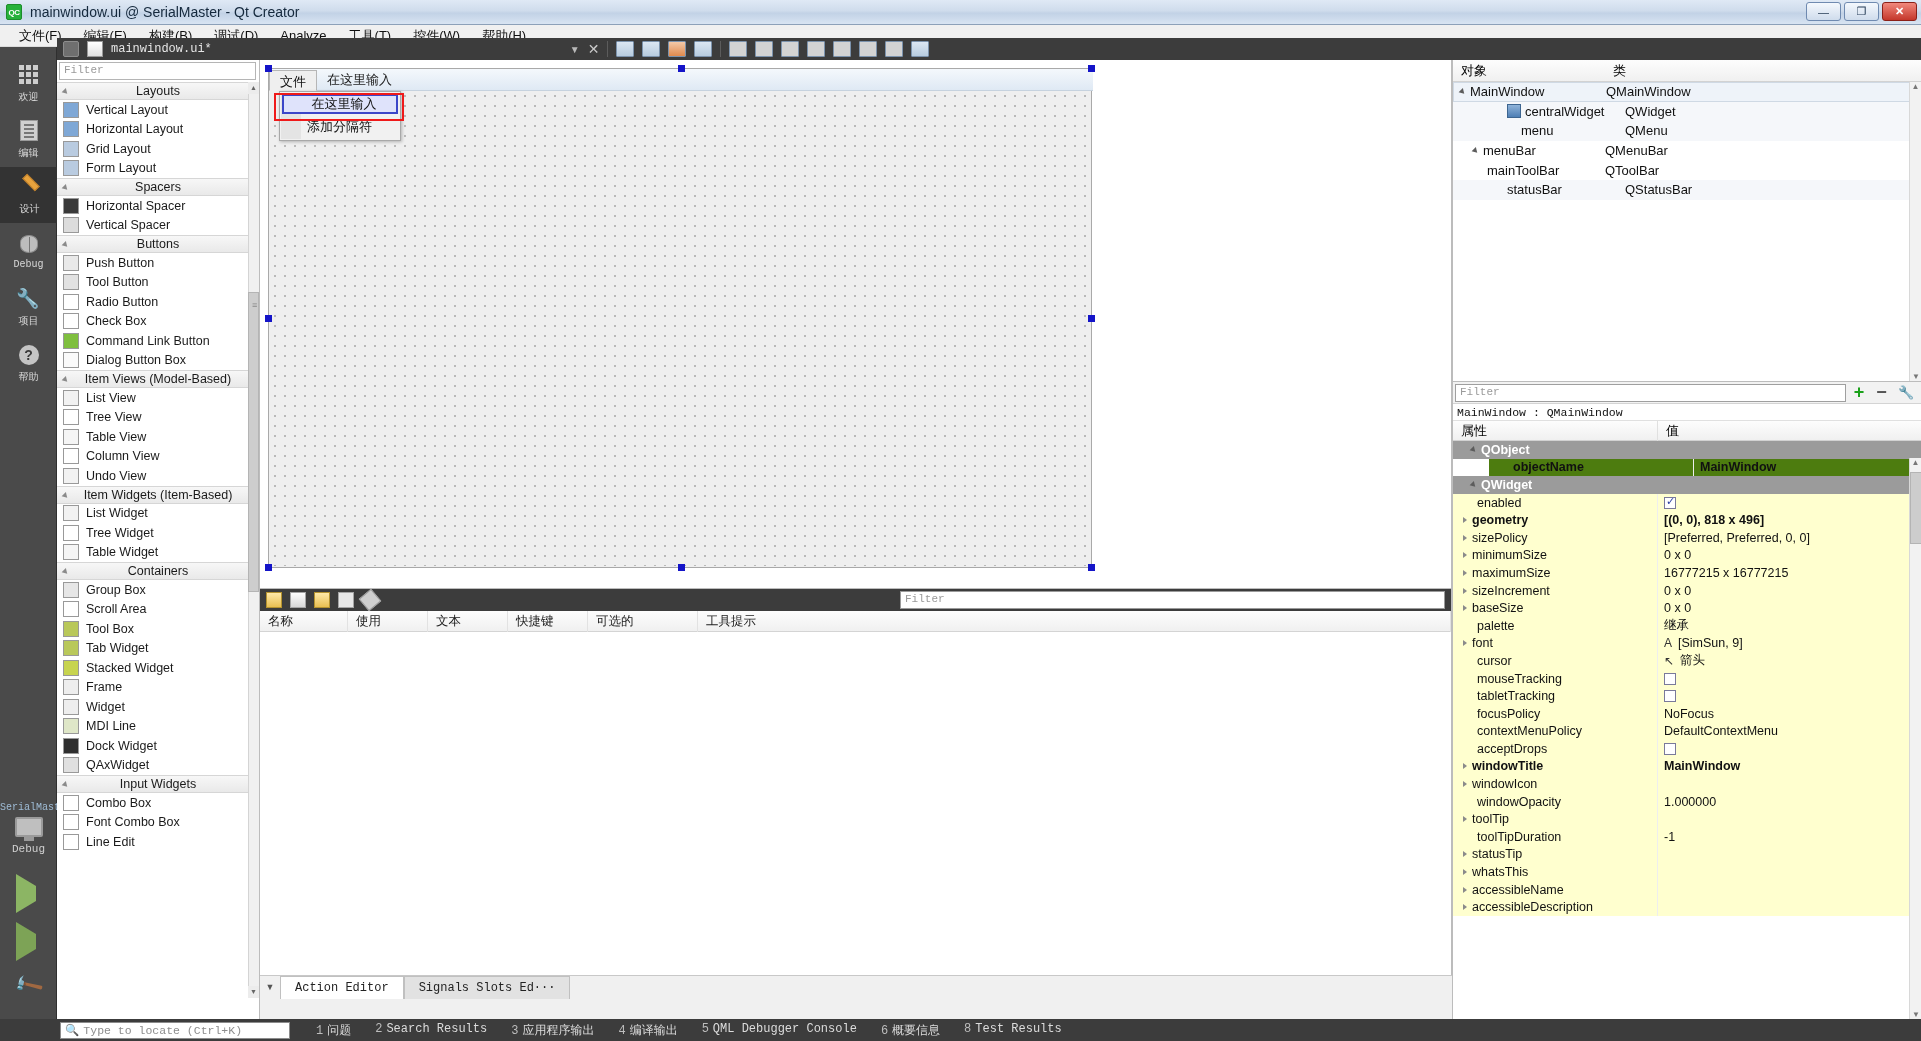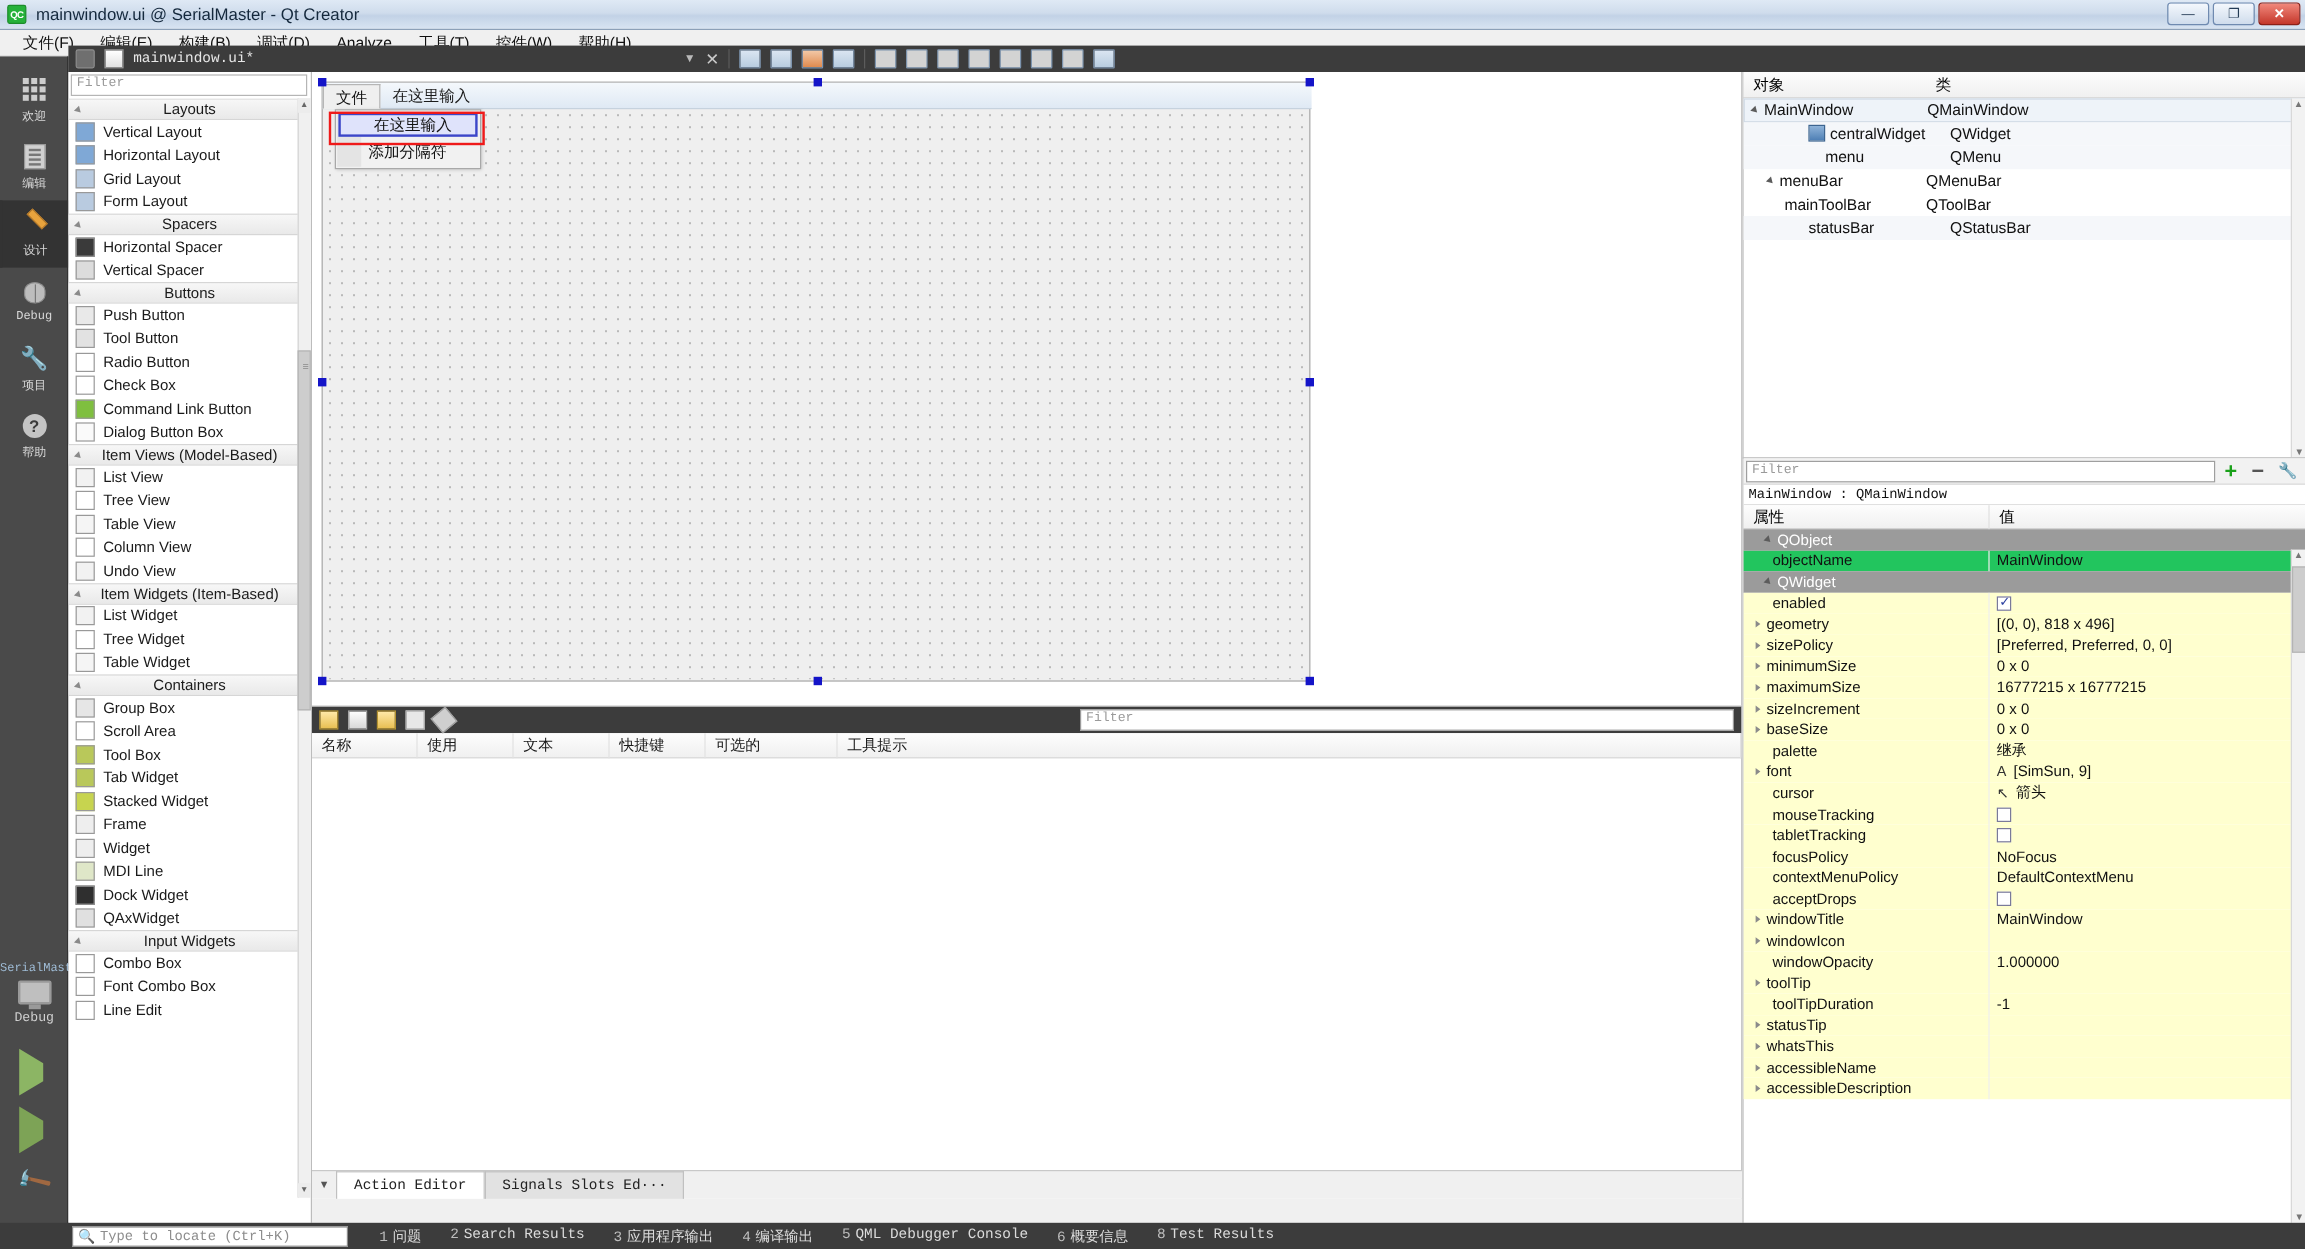--- a/index.html
+++ b/index.html
@@ -177,22 +177,22 @@
   .pe-head { height:20px; background:linear-gradient(#fdfdfd,#f0f0f0); border-bottom:1px solid #d2d2d2;
      display:flex; align-items:center; font-size:13px;}
   .pe-head .c1 { width:205px; padding-left:8px; border-right:1px solid #e0e0e0; height:20px; line-height:20px;}
   .pe-head .c2 { padding-left:8px; }
   .pe-row { height:17.6px; display:flex; align-items:center; font-size:12.5px; color:#111; }
   .pe-row .k { width:205px; display:flex; align-items:center; padding-left:10px; border-right:1px solid #eee; height:17.6px;}
   .pe-row .v { flex:1; padding-left:6px; display:flex; align-items:center; gap:6px;}
   .pe-row.group { background:#9b9b9b; color:#fff; font-weight:bold; }
   .pe-row.group .k { border-right:none; padding-left:18px; }
   .pe-row.yellow { background:#ffffcf; }
-  .pe-row.peach { background:#22c55e; }
-  .pe-row.bold .k, .pe-row.bold .v { font-weight:normal; }
+  .pe-row.peach { background:#4d7c0f;margin-left:36px; }
+  .pe-row.bold .k, .pe-row.bold .v { font-weight:bold; }
   .arrowR { width:0;height:0;border-left:4px solid #8a8a8a;border-top:3px solid transparent;border-bottom:3px solid transparent; margin-right:5px;}
   .arrowD { width:0;height:0;border-left:5px solid #5c5c5c;border-top:3px solid transparent;border-bottom:3px solid transparent;transform:rotate(45deg); margin-right:5px;}
   .spacer-tri { width:9px; margin-right:5px; }
   .cb { width:12px;height:12px;border:1px solid #7a7a9a; background:#fff; display:inline-block; position:relative;}
   .cb.on:after { content:"✓"; position:absolute; left:1px; top:-3px; font-size:11px; color:#2b3fa0; }
   .pe-scroll { position:absolute; right:0; top:76px; width:12px; bottom:0; background:#f2f2f2; border-left:1px solid #d8d8d8;}
 
   
   .statusbar { position:absolute; left:0; bottom:0; width:1921px; height:22px; background:#3c3c3c;
      display:flex; align-items:center; color:#e0e0e0; font-family:"Liberation Mono",monospace; font-size:12px;}

